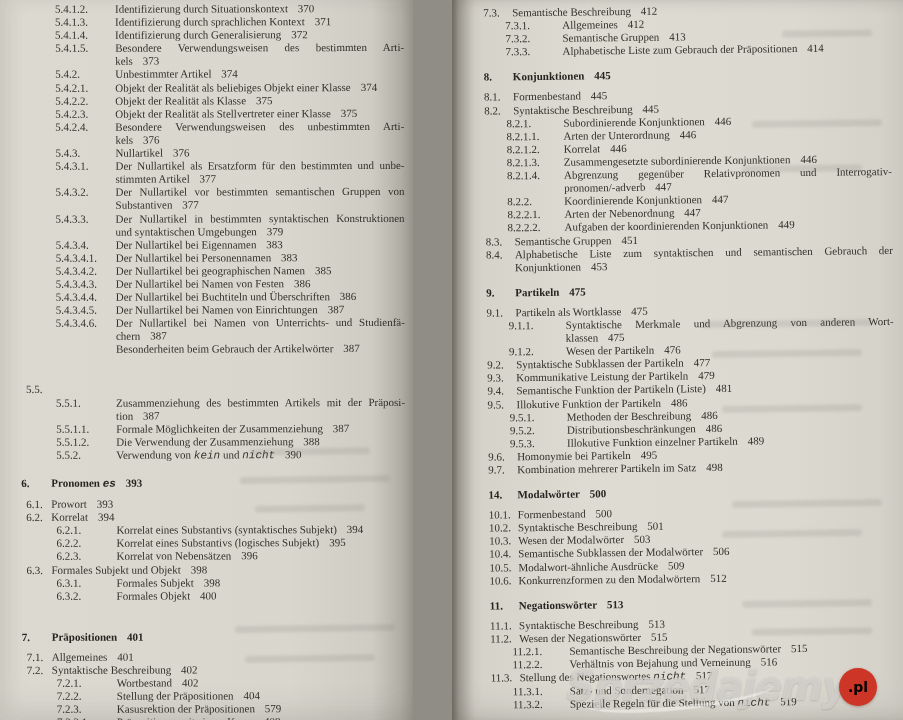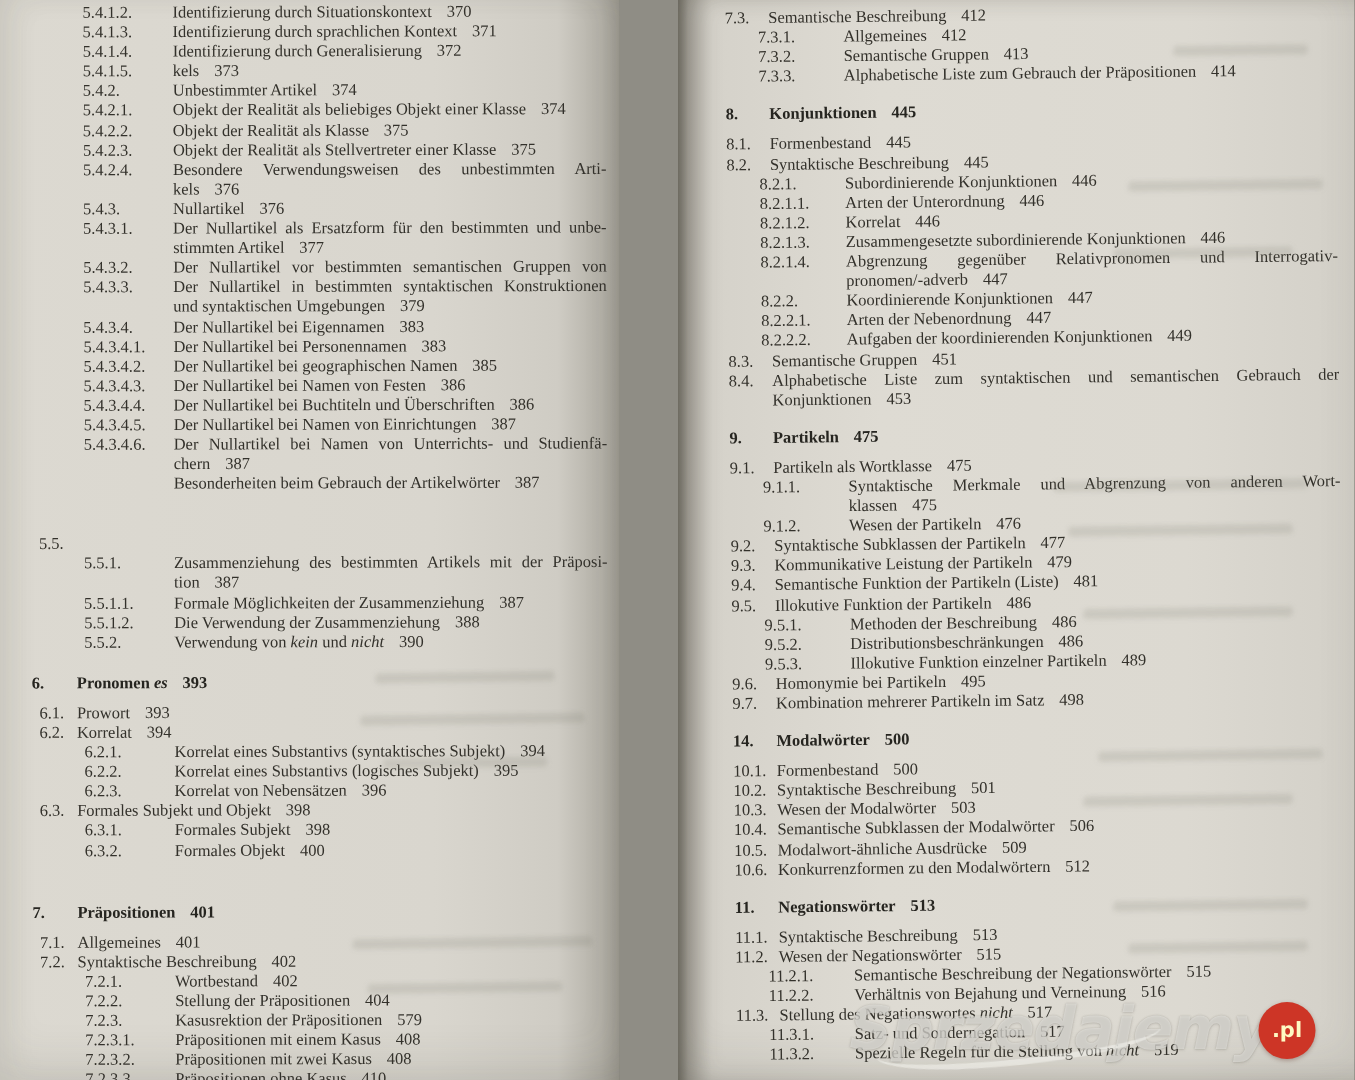--- a/index.html
+++ b/index.html
@@ -26,21 +26,21 @@
   
   .toc{position:relative;font-size:11px;line-height:13.1px;}
   .toc-left{padding:3px 9px 0 0;}
   .toc-right{padding:7px 9px 0 0;}
   .row{display:flex;align-items:flex-start;}
   .num{flex:0 0 auto;white-space:nowrap;}
   .txt{flex:1 1 auto;min-width:0;}
   .ln{text-align:left;}
   .ln.just{text-align:justify;text-align-last:justify;}
   .pg{margin-left:.9em;white-space:nowrap;}
-  .it{font-style:italic;}
+  .it{font-style:italic;font-family:Liberation Mono, monospace;}
   .row.ch{font-weight:bold;color:#262520;margin:2px 0 7px 0;}
 
   
   .page-left .row.ch{padding-left:20px;}  .page-left .row.ch  .num{width:30px;}
   .page-left .row.top{padding-left:25px;} .page-left .row.top .num{width:25px;}
   .page-left .row.wtop{padding-left:25px;}.page-left .row.wtop .num{width:90px;margin-top:40px;}
   .page-left .row.sub{padding-left:55px;} .page-left .row.sub .num{width:60px;}
   
   .page-right .row.ch{padding-left:35px;}  .page-right .row.ch  .num{width:29px;}
   .page-right .row.top{padding-left:35px;} .page-right .row.top .num{width:29px;}
@@ -59,21 +59,21 @@
     text-shadow:0 0 1px rgba(125,120,110,.45), 0 1px 2px rgba(125,120,110,.25);
     letter-spacing:-1px;
   }
   .wm-swoosh{position:absolute;left:18px;bottom:-4px;width:190px;height:26px;
     border-bottom:4px solid rgba(252,252,248,.45);border-radius:50%;
     transform:rotate(-6deg);filter:blur(.4px);}
   .wm-badge{
     width:38px;height:38px;border-radius:50%;margin-left:-8px;margin-top:-14px;
     display:flex;align-items:center;justify-content:center;
     font-family:"DejaVu Sans","Liberation Sans",sans-serif;
-    font-size:14px;font-weight:bold;color:#fef9c3;
+    font-size:14px;font-weight:bold;color:#000000;
     box-shadow:0 1px 3px rgba(90,40,30,.35);
   }
 </style>
 </head>
 <body>
 
 <div class="photo">
 
   <div class="page page-left">
     <div class="tilt-left">
@@ -92,20 +92,21 @@
           </div>
           <div class="row sub">
             <span class="num">5.4.1.4.</span>
             <span class="txt">
               <div class="ln"><span>Identifizierung durch Generalisierung</span><span class="pg">372</span></div>
             </span>
           </div>
           <div class="row sub">
             <span class="num">5.4.1.5.</span>
             <span class="txt">
+              <div class="ln just"><span>Besondere Verwendungsweisen des bestimmten Arti-</span></div>
               <div class="ln"><span>kels</span><span class="pg">373</span></div>
             </span>
           </div>
           <div class="row sub">
             <span class="num">5.4.2.</span>
             <span class="txt">
               <div class="ln"><span>Unbestimmter Artikel</span><span class="pg">374</span></div>
             </span>
           </div>
           <div class="row sub">
@@ -143,20 +144,21 @@
             <span class="num">5.4.3.1.</span>
             <span class="txt">
               <div class="ln just"><span>Der Nullartikel als Ersatzform für den bestimmten und unbe-</span></div>
               <div class="ln"><span>stimmten Artikel</span><span class="pg">377</span></div>
             </span>
           </div>
           <div class="row sub">
             <span class="num">5.4.3.2.</span>
             <span class="txt">
               <div class="ln just"><span>Der Nullartikel vor bestimmten semantischen Gruppen von</span></div>
+              <div class="ln"><span>Substantiven</span><span class="pg">377</span></div>
             </span>
           </div>
           <div class="row sub">
             <span class="num">5.4.3.3.</span>
             <span class="txt">
               <div class="ln just"><span>Der Nullartikel in bestimmten syntaktischen Konstruktionen</span></div>
               <div class="ln"><span>und syntaktischen Umgebungen</span><span class="pg">379</span></div>
             </span>
           </div>
           <div class="row sub">

